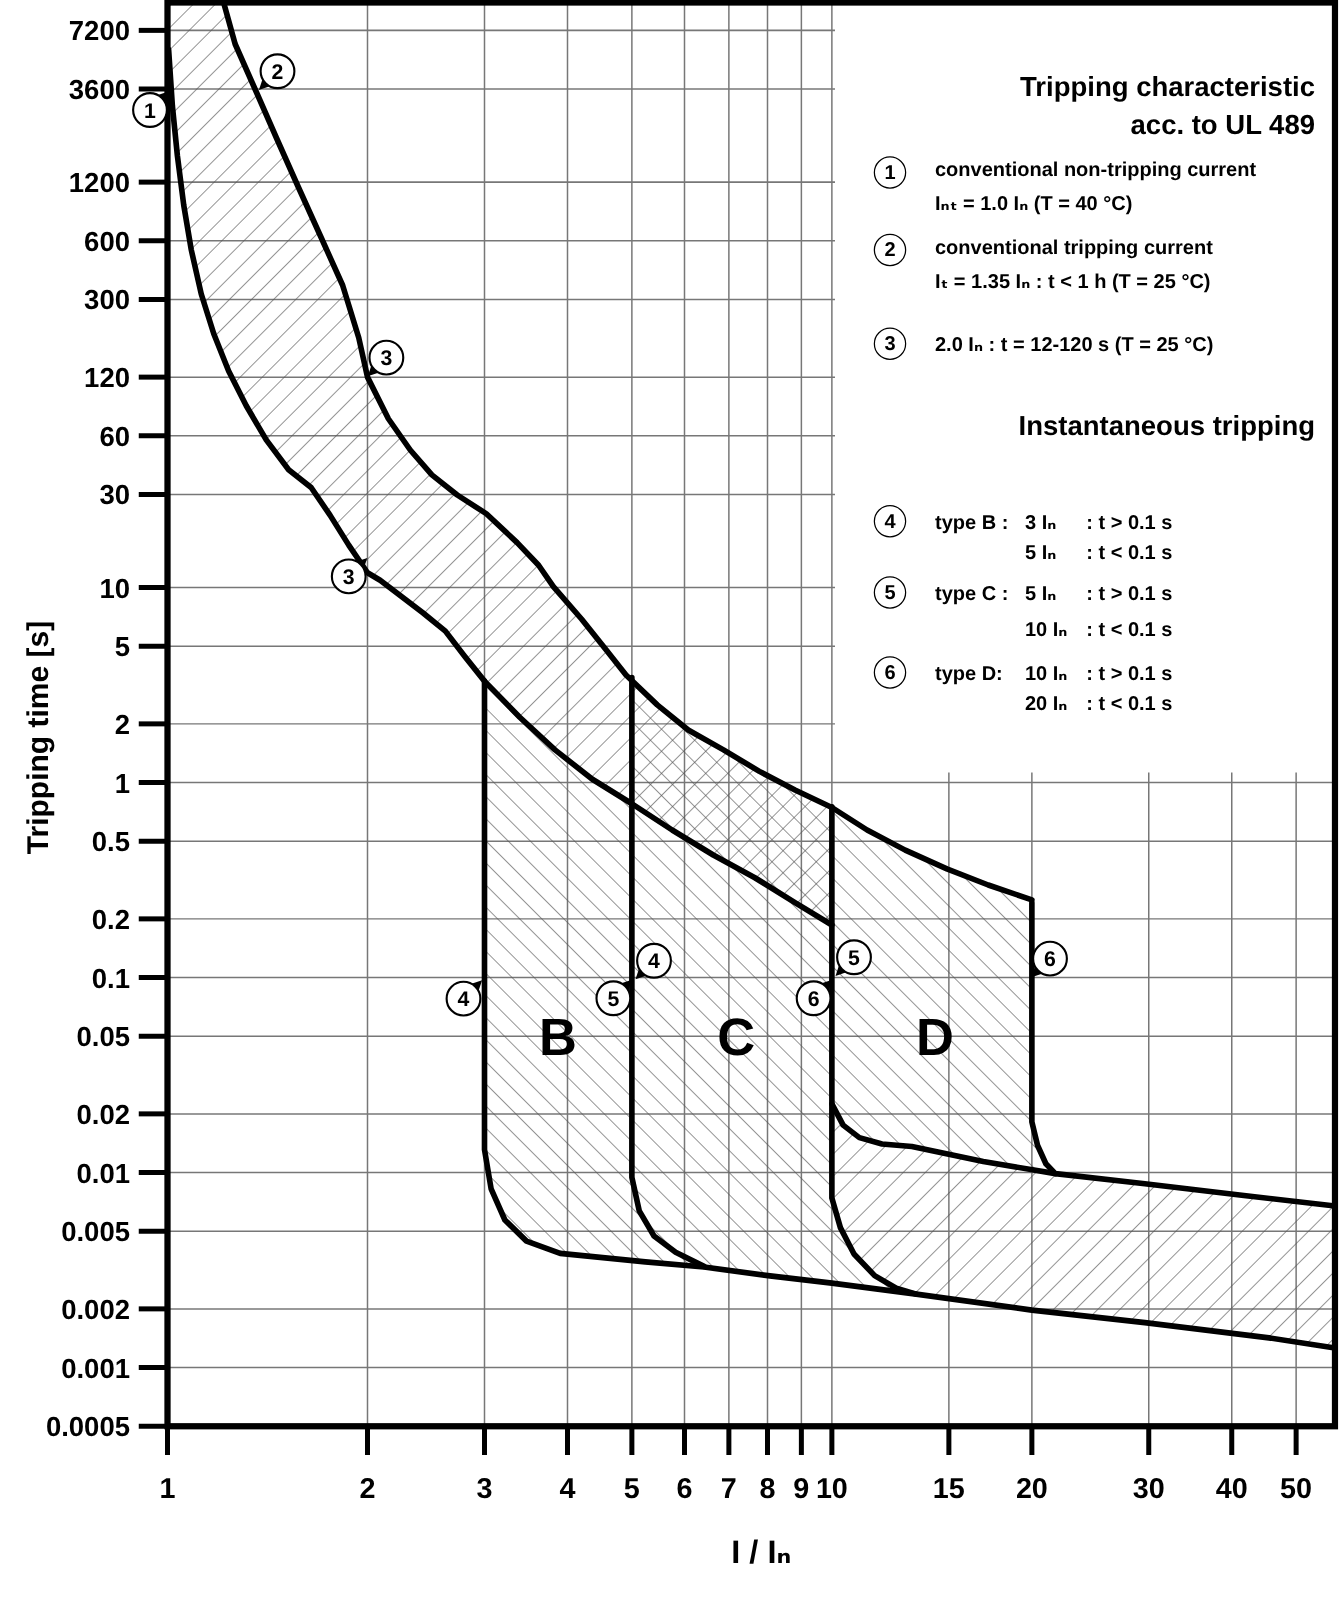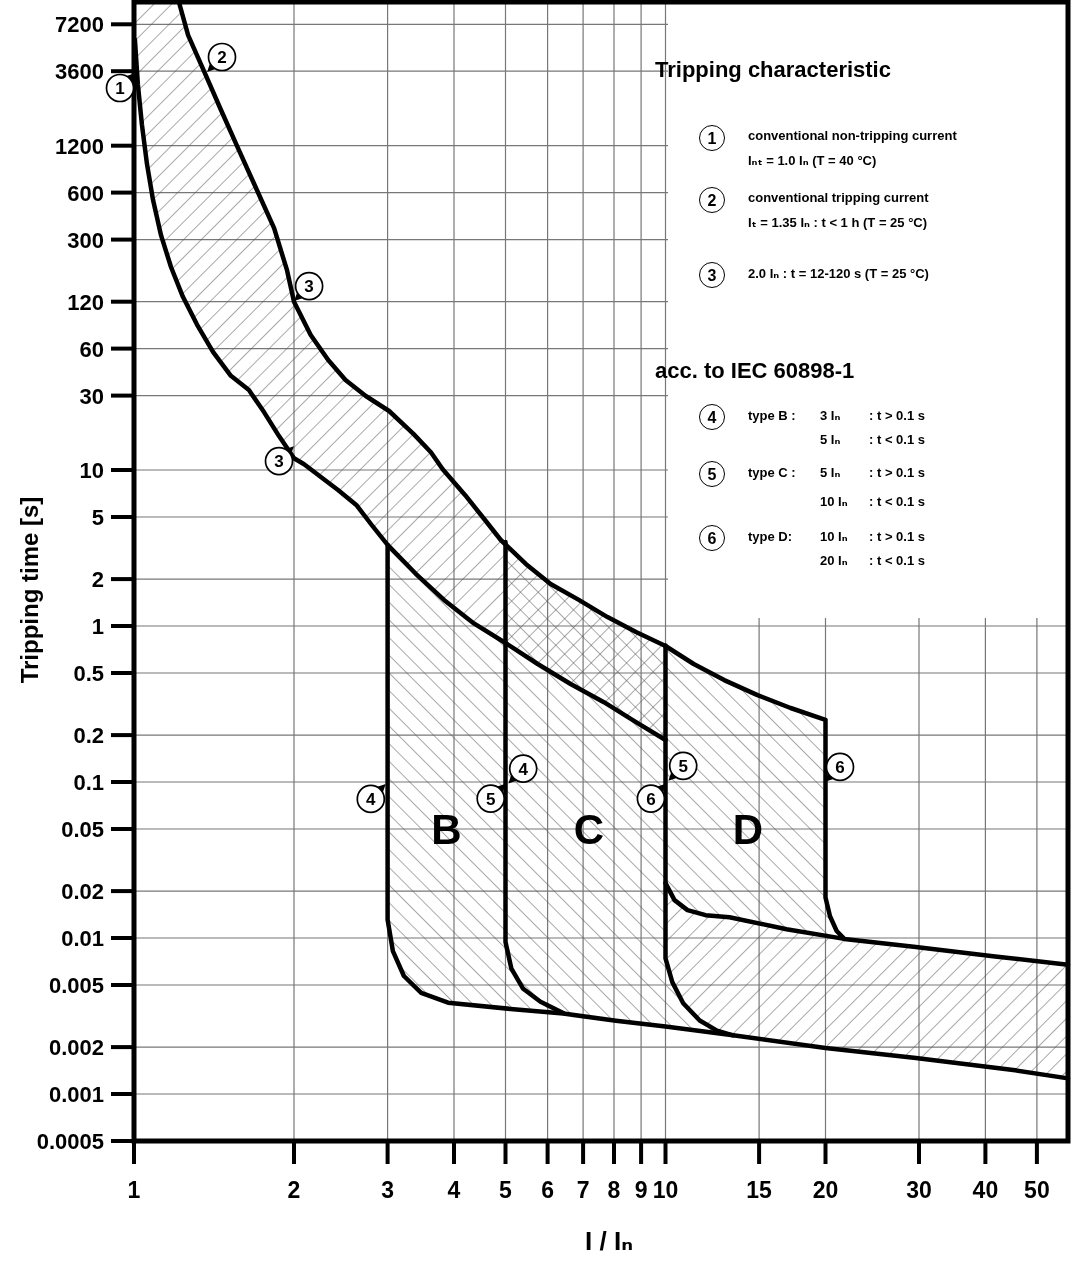--- a/index.html
+++ b/index.html
@@ -1,23 +1,23 @@
 <!DOCTYPE html>
 <html><head>
 <meta charset="utf-8">
 <style>
   html,body{margin:0;padding:0;background:#fff;}
   body{font-family:"Liberation Sans","DejaVu Sans",sans-serif;}
   #stage{position:relative;width:1071px;height:1280px;background:#fff;overflow:hidden;}
   #chart{position:absolute;left:16px;top:0;width:1071px;height:1202px;}
   #legend{position:absolute;left:655px;top:0;width:397px;height:620px;color:#000;}
-  .lg-title{position:absolute;left:0;width:100%;text-align:left;font-size:22px;font-weight:bold;white-space:nowrap;}
+  .lg-title{position:absolute;left:0;width:100%;text-align:right;font-size:22px;font-weight:bold;white-space:nowrap;}
   .lg-circ{position:absolute;width:26px;height:26px;border:1.7px solid #000;border-radius:50%;
            text-align:center;line-height:26px;font-size:16px;font-weight:bold;background:#fff;box-sizing:border-box;}
-  .lg-line{position:absolute;font-size:13px;font-weight:bold;white-space:nowrap;}
+  .lg-line{position:absolute;font-size:16px;font-weight:bold;white-space:nowrap;}
   .lg-type{display:inline-block;width:72px;}
   .lg-qty{display:inline-block;width:44px;margin-right:5px;}
 </style>
 </head>
 <body>
 
 <div id="stage">
   <div id="chart"><svg width="1071" height="1280" viewBox="0 0 1071 1280" xmlns="http://www.w3.org/2000/svg">
         <defs>
           <pattern id="hf" width="12.5" height="12.5" patternUnits="userSpaceOnUse" patternTransform="rotate(45)">
@@ -195,33 +195,34 @@
           <circle cx="634.9" cy="798.6" r="13.5" fill="#fff" stroke="#000" stroke-width="1.7"></circle>
           <text x="634.9" y="804.6" font-size="17" font-weight="bold" text-anchor="middle">6</text>
           <polygon points="809.1,781.8 813.4,769.0 821.9,777.5" fill="#000"></polygon>
           <circle cx="824.0" cy="766.9" r="13.5" fill="#fff" stroke="#000" stroke-width="1.7"></circle>
           <text x="824.0" y="772.9" font-size="17" font-weight="bold" text-anchor="middle">6</text>
         </g>
       </svg></div>
 
   <div id="legend">
     <div class="lg-title" style="top:57px">Tripping characteristic</div>
+    <div class="lg-title" style="top:87px">acc. to UL 489</div>
 
     <div class="lg-circ" style="left:44px;top:125px">1</div>
     <div class="lg-line" style="left:93px;top:128px">conventional non-tripping current</div>
     <div class="lg-line" style="left:93px;top:153px">Iₙₜ = 1.0 Iₙ   (T = 40 °C)</div>
 
     <div class="lg-circ" style="left:44px;top:187px">2</div>
     <div class="lg-line" style="left:93px;top:190px">conventional tripping current</div>
     <div class="lg-line" style="left:93px;top:215px">Iₜ = 1.35 Iₙ :  t &lt; 1 h (T = 25 °C)</div>
 
     <div class="lg-circ" style="left:44px;top:262px">3</div>
     <div class="lg-line" style="left:93px;top:266px">2.0 Iₙ :  t = 12-120 s (T = 25 °C)</div>
 
-    <div class="lg-title" style="top:358px">acc. to IEC 60898-1</div>
+    <div class="lg-title" style="top:328px">Instantaneous tripping</div>
 
     <div class="lg-circ" style="left:44px;top:404px">4</div>
     <div class="lg-line" style="left:93px;top:408px"><span class="lg-type">type B :</span><span class="lg-qty">3 Iₙ</span><span>: t &gt; 0.1 s</span></div>
     <div class="lg-line" style="left:93px;top:432px"><span class="lg-type"></span><span class="lg-qty">5 Iₙ</span><span>: t &lt; 0.1 s</span></div>
 
     <div class="lg-circ" style="left:44px;top:461px">5</div>
     <div class="lg-line" style="left:93px;top:465px"><span class="lg-type">type C :</span><span class="lg-qty">5 Iₙ</span><span>: t &gt; 0.1 s</span></div>
     <div class="lg-line" style="left:93px;top:494px"><span class="lg-type"></span><span class="lg-qty">10 Iₙ</span><span>: t &lt; 0.1 s</span></div>
 
     <div class="lg-circ" style="left:44px;top:525px">6</div>

